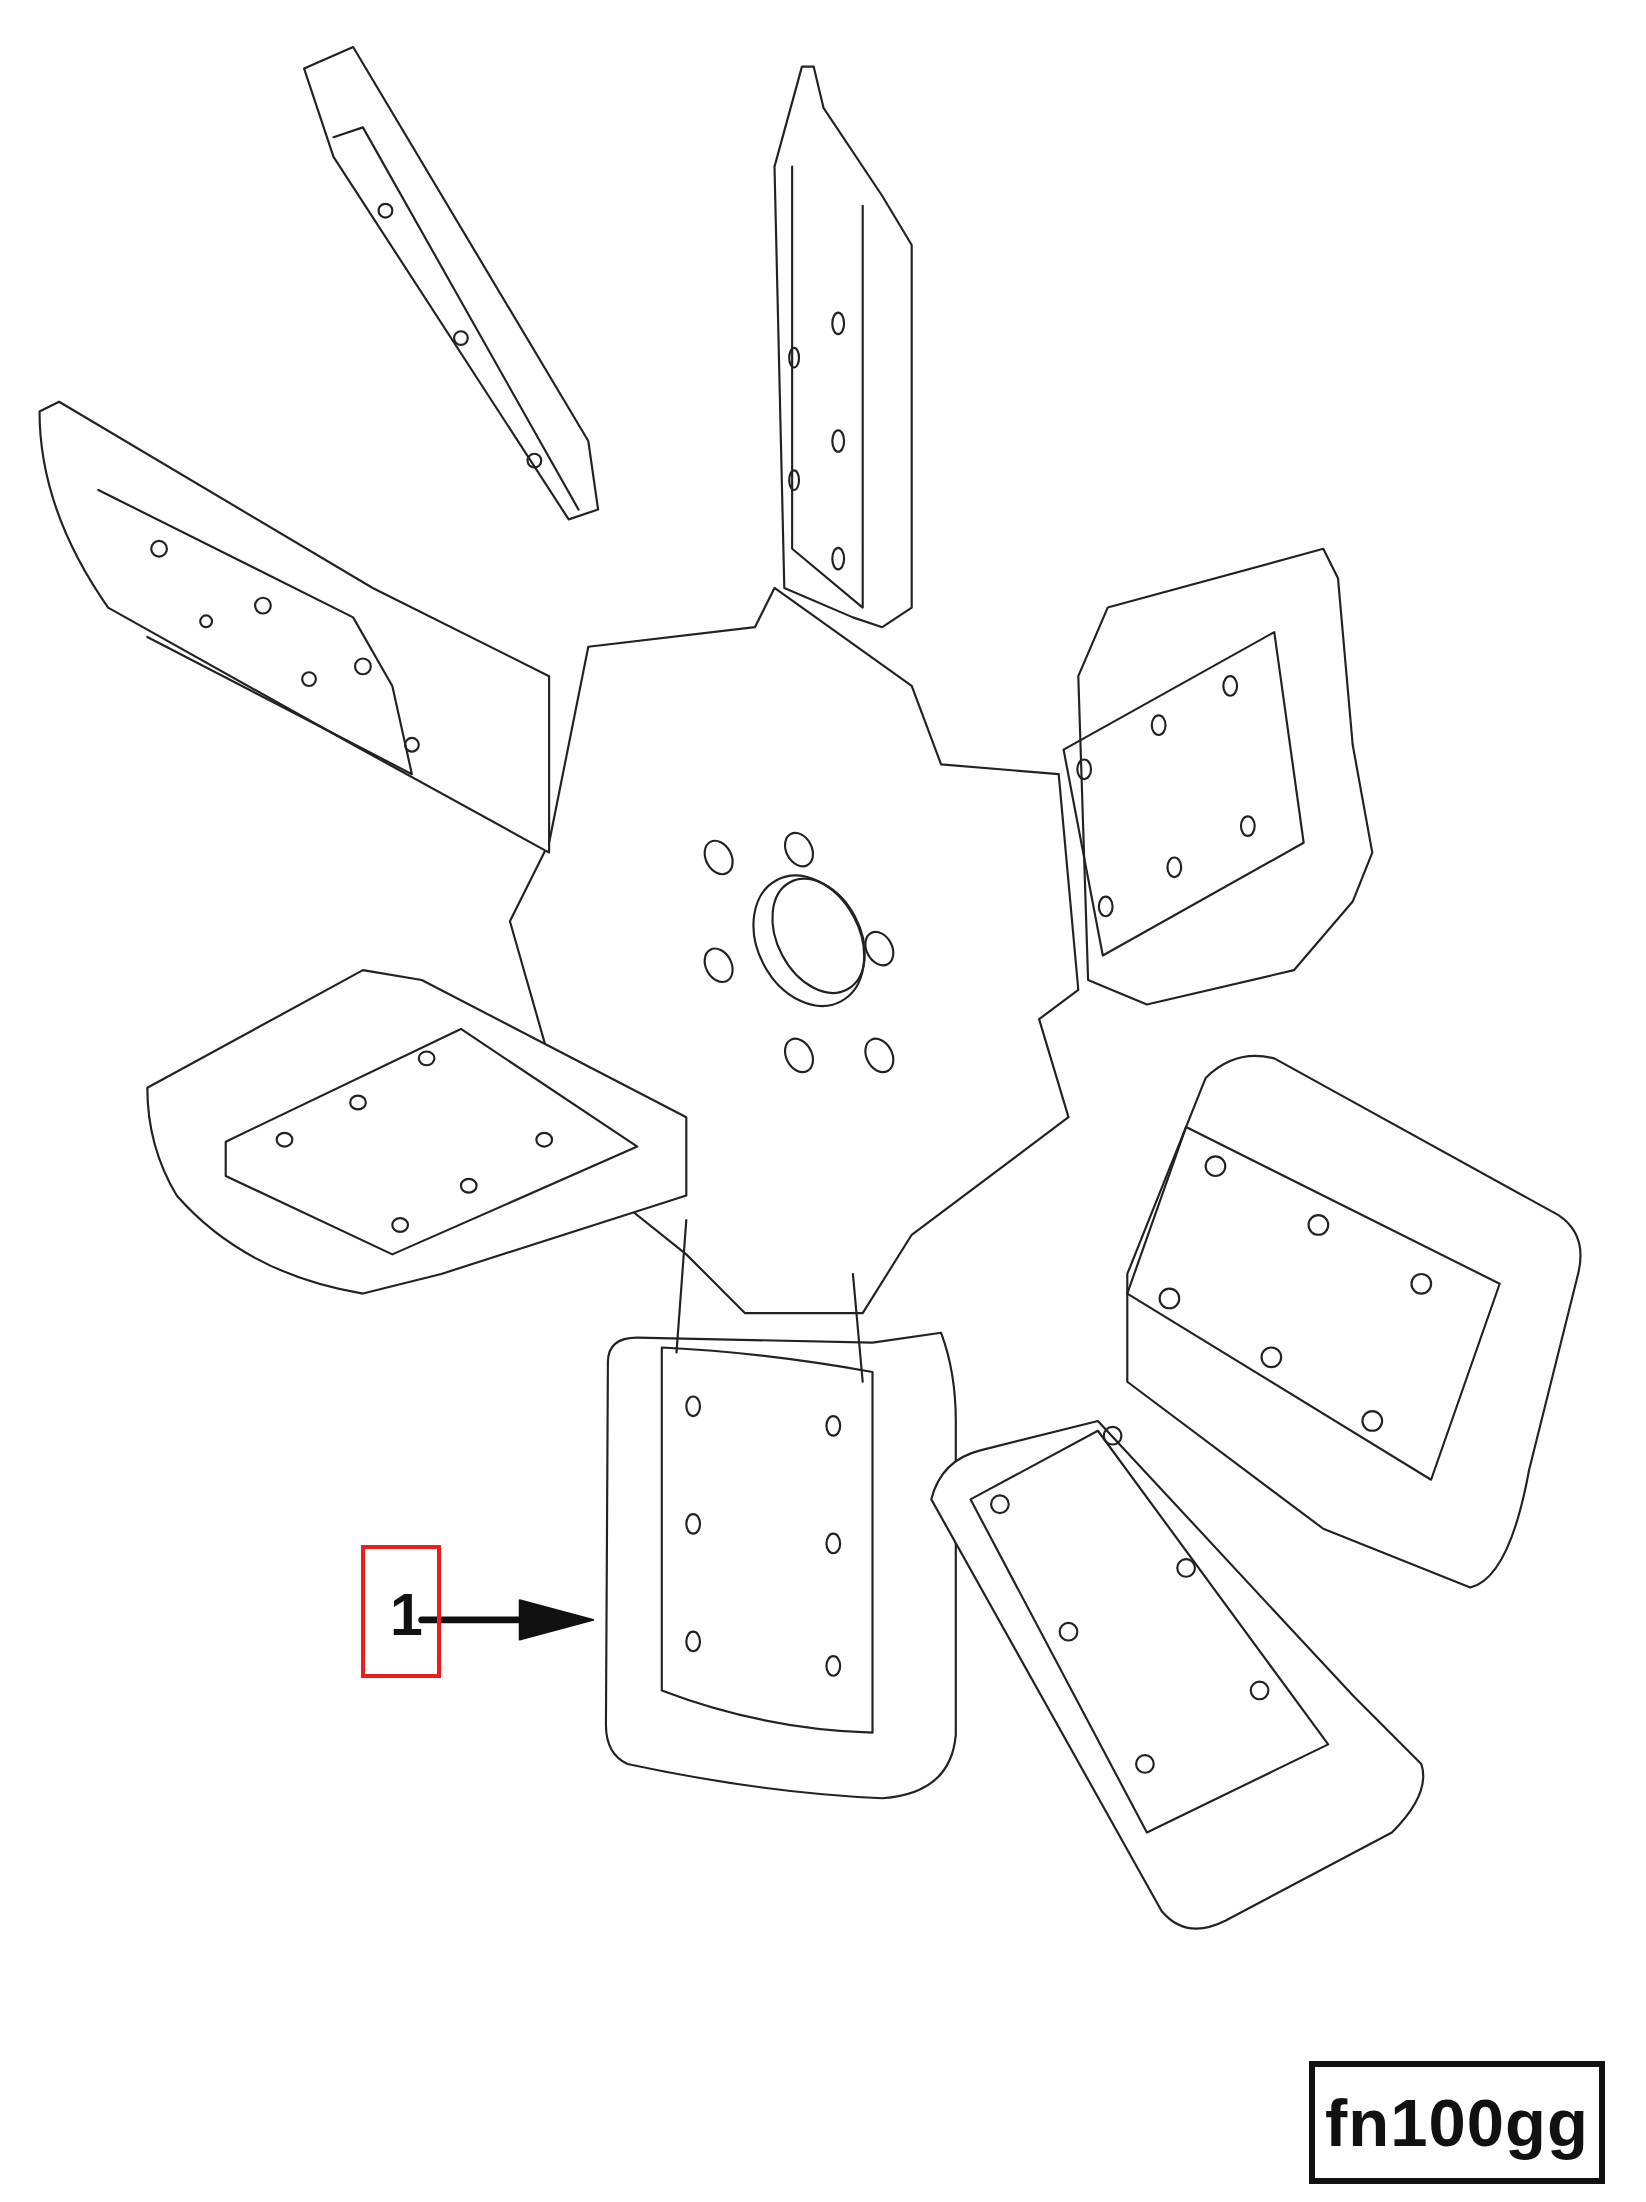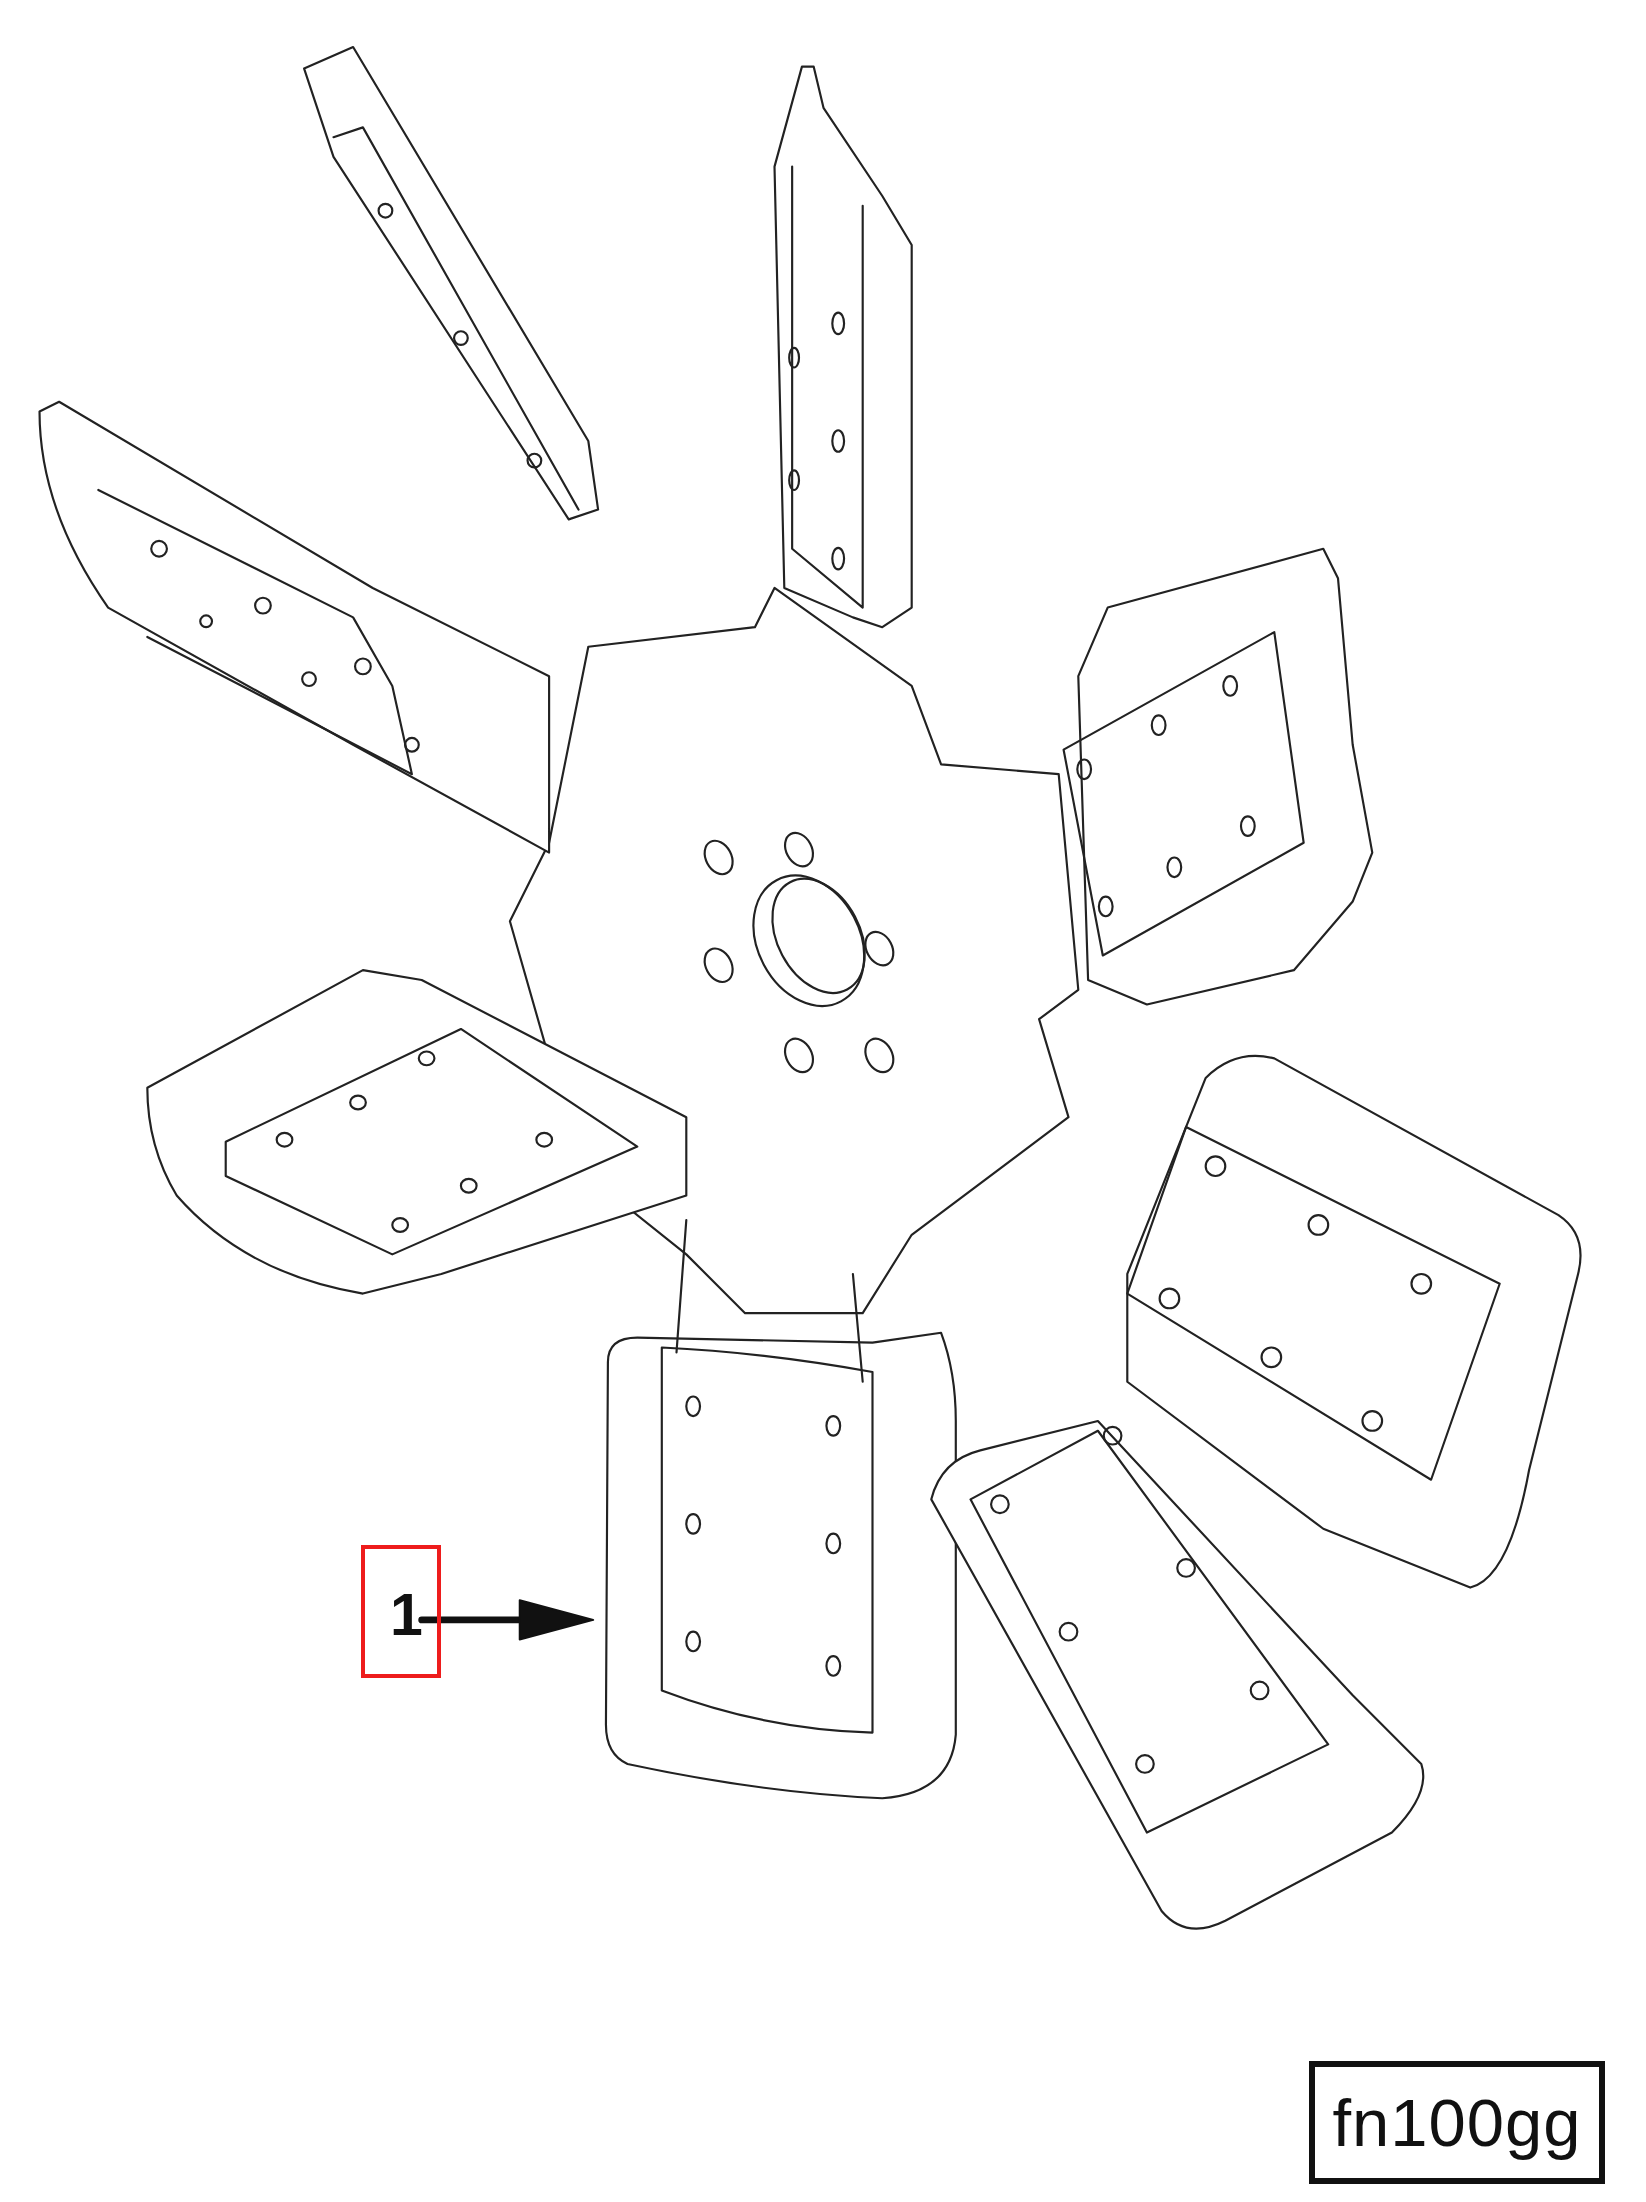--- a/index.html
+++ b/index.html
@@ -1,21 +1,21 @@
 <!DOCTYPE html>
 <html><head>
 <meta charset="utf-8">
 <style>
   html, body { margin: 0; padding: 0; background: #ffffff; }
   body { width: 1647px; height: 2202px; position: relative; overflow: hidden; font-family: "Liberation Sans", sans-serif; }
   #drawing { position: absolute; left: 0; top: 0; width: 1647px; height: 2202px; }
   .callout-box { position: absolute; left: 361px; top: 1545px; width: 80px; height: 133px; border: 4.9px solid #ee1c1c; box-sizing: border-box; }
   .callout-num { position: absolute; left: 390px; top: 1586px; font-size: 59px; font-weight: bold; color: #111; line-height: 1; }
   .ref-box { position: absolute; left: 1309px; top: 2061px; width: 296px; height: 123px; border: 6.9px solid #111; box-sizing: border-box; display: flex; align-items: center; justify-content: center; }
-  .ref-text { font-size: 67px; font-weight: normal; color: #111; letter-spacing: 1px; }
+  .ref-text { font-size: 67px; font-weight: bold; color: #111; letter-spacing: 1px; }
 </style>
 </head>
 <body>
 
 <svg id="drawing" viewBox="0 0 1680 2247" xmlns="http://www.w3.org/2000/svg" fill="none" stroke="#222" stroke-width="2.2" stroke-linejoin="round" stroke-linecap="round">
 
   <g>
     <path d="M560 860 L600 660 L770 640 L790 600 L930 700 L960 780 L1080 790 L1100 1010 L1060 1040 L1090 1140 L930 1260 L880 1340 L760 1340 L700 1280 L600 1200 L540 1150 L560 1080 L520 940 Z" fill="#fff"></path>
   </g>
 

